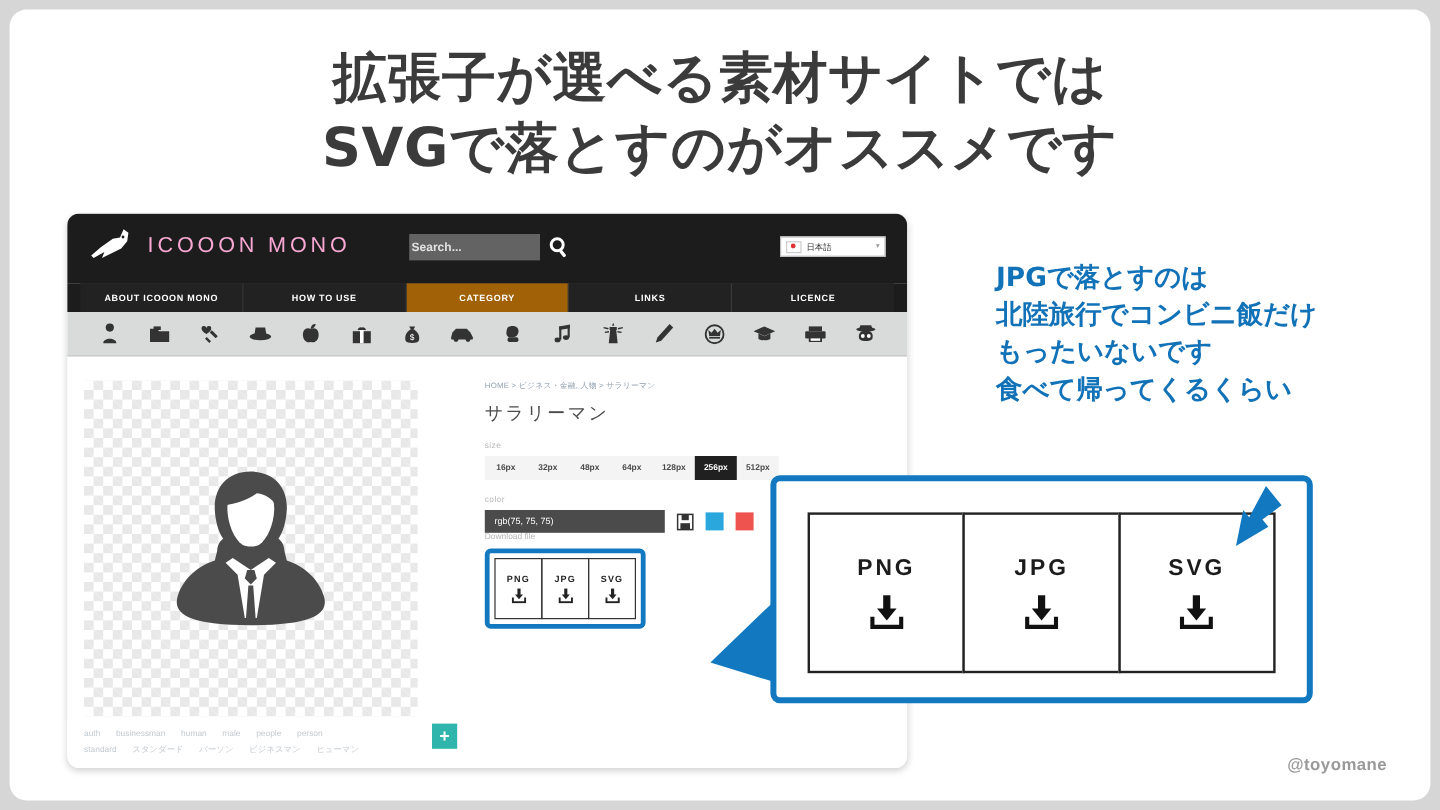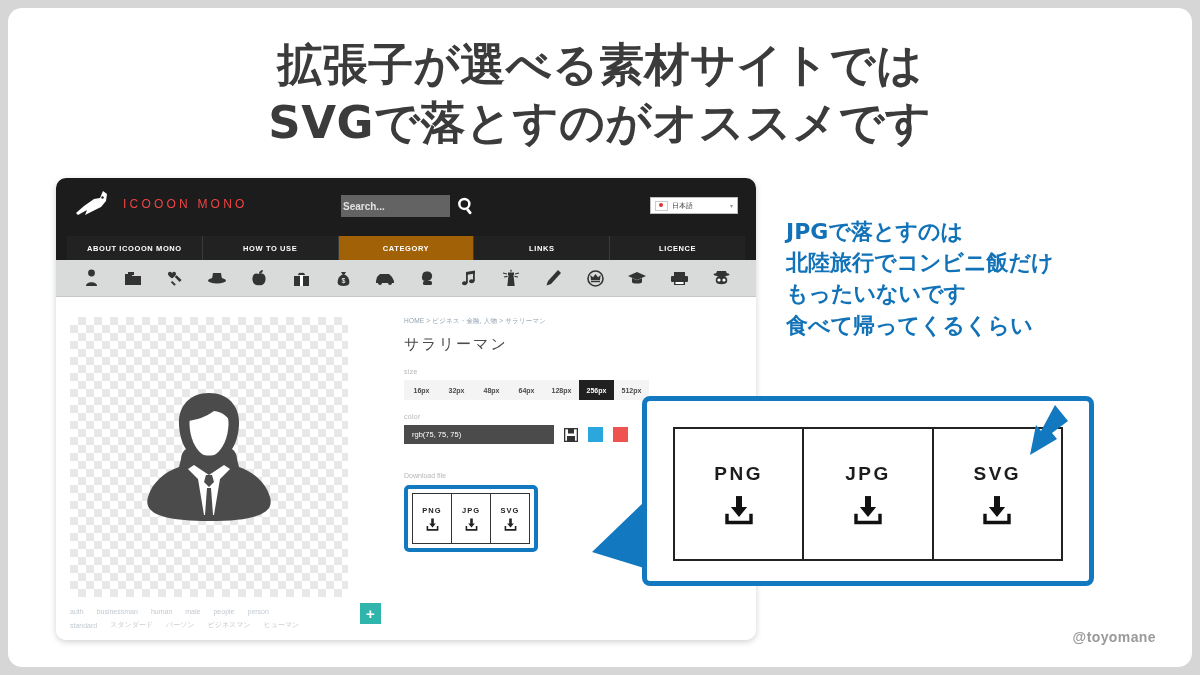--- a/index.html
+++ b/index.html
@@ -51,22 +51,22 @@
     position: relative;
     height: 58px;
     background: #1c1c1c;
   }
   .logo-wrap {
     position: absolute; left: 18px; top: 11px;
     display: flex; align-items: center; gap: 9px;
   }
   .logo-mark { width: 40px; height: 30px; display:block; }
   .logo-text {
-    color: #ef4444;
-    font-size: 12px;
+    color: #f9a8d4;
+    font-size: 18px;
     letter-spacing: 3.2px;
     font-weight: normal;
     font-family: "Liberation Sans", sans-serif;
   }
   .search-box {
     position: absolute; left: 285px; top: 17px;
     width: 105px; height: 22px;
     background: #636363;
     border: none;
     color: #e8e8e8;
@@ -170,21 +170,21 @@
     height: 20px;
     margin-bottom: 13px;
     width: 245px;
   }
   .size-btn {
     flex: 1;
     display: flex; align-items: center; justify-content: center;
     font-size: 7px; font-weight: bold; color: #4a4a4a;
   }
   .size-btn.active { background: #202020; color: #ffffff; }
-  .color-row { display: flex; align-items: center; gap: 10px; margin-bottom: 28px; }
+  .color-row { display: flex; align-items: center; gap: 10px; margin-bottom: 0; }
   .color-input {
     width: 150px; height: 19px;
     background: #4b4b4b;
     color: #ffffff;
     font-size: 7.5px;
     display: flex; align-items: center;
     padding-left: 8px;
     box-sizing: border-box;
   }
   .save-icon { width: 14px; height: 14px; }
@@ -228,21 +228,21 @@
     width: 21px; height: 21px;
     background: #2fb5ab;
     color: #fff;
     display: flex; align-items: center; justify-content: center;
     font-size: 15px; font-weight: bold; line-height: 1;
   }
 
   
   .annotation {
     position: absolute;
-    left: 778px; top: 208px;
+    left: 822px; top: 208px;
     color: #1272b8;
     font-weight: bold;
     font-size: 22px;
     line-height: 1.42;
     font-family: "DejaVu Sans", "Liberation Sans", sans-serif;
   }
   .annotation div { white-space: nowrap; }
 
   
   .callout {

